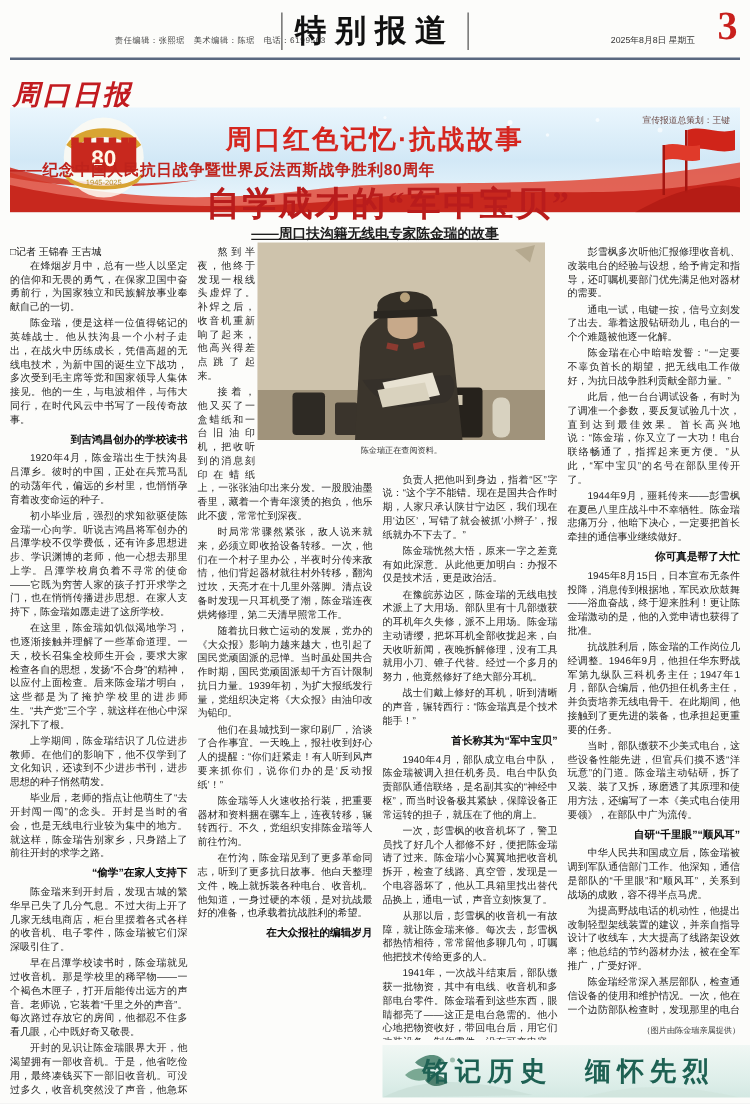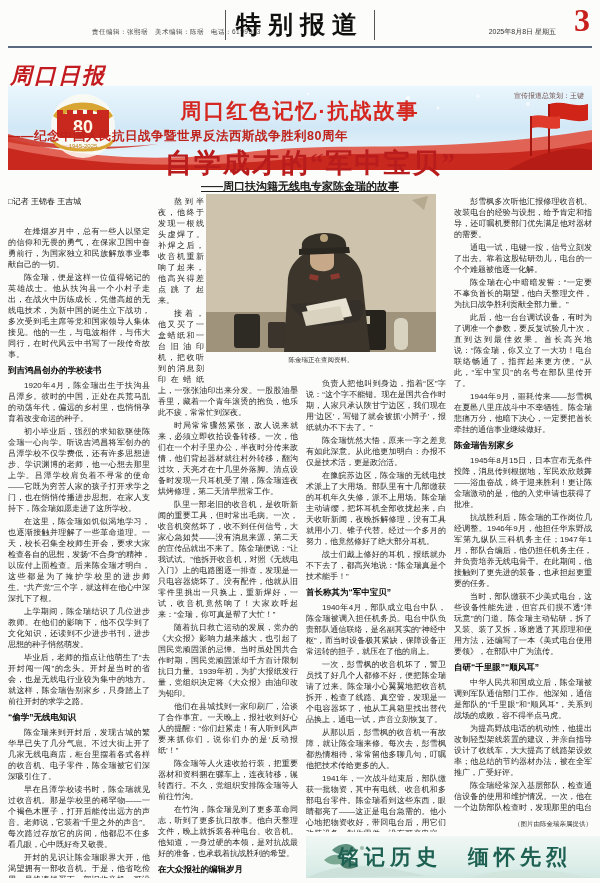--- a/index.html
+++ b/index.html
@@ -29,22 +29,22 @@
   .banner-credit{position:absolute;right:8px;top:5px;font-size:7px;color:#6b4a46;}
   
   .headline{position:absolute;left:11px;top:145px;width:100%;text-align:center;font-size:27px;
             font-weight:bold;color:#b91c1c;font-family:"Liberation Serif",serif;letter-spacing:2px;}
   .subheadline{position:absolute;left:0;top:179px;width:100%;text-align:center;font-size:11px;
                font-weight:bold;color:#1d1d1d;text-decoration:underline;}
   
   .col{position:absolute;top:196px;font-size:8px;line-height:11px;color:#262626;
        text-align:justify;overflow:hidden;}
   .col p{margin:0 0 2px 0;text-indent:2em;}
-  .col .b-byline{text-indent:0;margin-bottom:19px;color:#111;}
-  .col h3{margin:5px 0 4px 0;font-size:8.5px;text-align:left;color:#0d0d0d;text-indent:0;}
+  .col .b-byline{text-indent:0;margin-bottom:0;color:#111;}
+  .col h3{margin:5px 0 4px 0;font-size:8.5px;text-align:right;color:#0d0d0d;text-indent:0;}
   .spacer{height:182px;}
   .float-spacer{float:right;width:94px;height:180px;}
   #col1{left:8px;width:142px;height:682px;}
   #col2{left:158px;width:140px;height:682px;}
   #col3{left:306px;width:140px;height:636px;}
   #col4{left:454px;width:138px;height:618px;}
   
   .photo{position:absolute;left:206px;top:194px;width:230px;height:158px;overflow:hidden;
          background:linear-gradient(160deg,#d9cfbc 0%,#c9bca6 45%,#b3a68e 100%);
          box-shadow:0 0 0 1px #b9b0a0 inset;}
@@ -154,59 +154,58 @@
   <div class="col" id="col1">
       <p class="b-byline">□记者 王锦春 王吉城</p>
       <p class="b-p">在烽烟岁月中，总有一些人以坚定的信仰和无畏的勇气，在保家卫国中奋勇前行，为国家独立和民族解放事业奉献自己的一切。</p>
       <p class="b-p">陈金瑞，便是这样一位值得铭记的英雄战士。他从扶沟县一个小村子走出，在战火中历练成长，凭借高超的无线电技术，为新中国的诞生立下战功，多次受到毛主席等党和国家领导人集体接见。他的一生，与电波相伴，与伟大同行，在时代风云中书写了一段传奇故事。</p>
       <h3 class="b-sub">到吉鸿昌创办的学校读书</h3>
       <p class="b-p">1920年4月，陈金瑞出生于扶沟县吕潭乡。彼时的中国，正处在兵荒马乱的动荡年代，偏远的乡村里，也悄悄孕育着改变命运的种子。</p>
       <p class="b-p">初小毕业后，强烈的求知欲驱使陈金瑞一心向学。听说吉鸿昌将军创办的吕潭学校不仅学费低，还有许多思想进步、学识渊博的老师，他一心想去那里上学。吕潭学校肩负着不寻常的使命——它既为穷苦人家的孩子打开求学之门，也在悄悄传播进步思想。在家人支持下，陈金瑞如愿走进了这所学校。</p>
       <p class="b-p">在这里，陈金瑞如饥似渴地学习，也逐渐接触并理解了一些革命道理。一天，校长召集全校师生开会，要求大家检查各自的思想，发扬“不合身”的精神，以应付上面检查。后来陈金瑞才明白，这些都是为了掩护学校里的进步师生。“共产党”三个字，就这样在他心中深深扎下了根。</p>
       <p class="b-p">上学期间，陈金瑞结识了几位进步教师。在他们的影响下，他不仅学到了文化知识，还读到不少进步书刊，进步思想的种子悄然萌发。</p>
       <p class="b-p">毕业后，老师的指点让他萌生了“去开封闯一闯”的念头。开封是当时的省会，也是无线电行业较为集中的地方。就这样，陈金瑞告别家乡，只身踏上了前往开封的求学之路。</p>
-      <h3 class="b-sub">“偷学”无线电知识</h3>
+      <h3 class="b-sub">“偷学”在家人支持下</h3>
       <p class="b-p">陈金瑞来到开封后，发现古城的繁华早已失了几分气息。不过大街上开了几家无线电商店，柜台里摆着各式各样的收音机、电子零件，陈金瑞被它们深深吸引住了。</p>
       <p class="b-p">早在吕潭学校读书时，陈金瑞就见过收音机。那是学校里的稀罕物——一个褐色木匣子，打开后能传出远方的声音。老师说，它装着“千里之外的声音”。每次路过存放它的房间，他都忍不住多看几眼，心中既好奇又敬畏。</p>
       <p class="b-p">开封的见识让陈金瑞眼界大开，他渴望拥有一部收音机。于是，他省吃俭用，最终凑钱买下一部旧收音机。可没过多久，收音机突然没了声音，他急坏了，却舍不得花钱去修。无奈之下，陈金瑞咬牙买了一本《无线电入门》，决心自己钻研。</p>
     </div>
 
   <div class="col" id="col2">
     <div class="float-spacer"></div>
   <p class="b-p">熬到半夜，他终于发现一根线头虚焊了。补焊之后，收音机重新响了起来，他高兴得差点跳了起来。</p>
       <p class="b-p">接着，他又买了一盒蜡纸和一台旧油印机，把收听到的消息刻印在蜡纸上，一张张油印出来分发。一股股油墨香里，藏着一个青年滚烫的抱负，他乐此不疲，常常忙到深夜。</p>
       <p class="b-p">时局常常骤然紧张，敌人说来就来，必须立即收拾设备转移。一次，他们在一个村子里办公，半夜时分传来敌情，他们背起器材就往村外转移，翻沟过坎，天亮才在十几里外落脚。清点设备时发现一只耳机受了潮，陈金瑞连夜烘烤修理，第二天清早照常工作。</p>
-      <p class="b-p">队里一部老旧的收音机，是收听新闻的重要工具，但时常出毛病。一次，收音机突然坏了，收不到任何信号，大家心急如焚——没有消息来源，第二天的宣传品就出不来了。陈金瑞便说：“让我试试。”他拆开收音机，对照《无线电入门》上的电路图逐一排查，发现是一只电容器烧坏了。没有配件，他就从旧零件里挑出一只换上，重新焊好，一试，收音机竟然响了！大家欢呼起来：“金瑞，你可真是帮了大忙！”</p>
       <p class="b-p">随着抗日救亡运动的发展，党办的《大众报》影响力越来越大，也引起了国民党顽固派的忌惮。当时虽处国共合作时期，国民党顽固派却千方百计限制抗日力量。1939年初，为扩大报纸发行量，党组织决定将《大众报》由油印改为铅印。</p>
       <p class="b-p">他们在县城找到一家印刷厂，洽谈了合作事宜。一天晚上，报社收到好心人的提醒：“你们赶紧走！有人听到风声要来抓你们，说你们办的是‘反动报纸’！”</p>
       <p class="b-p">陈金瑞等人火速收拾行装，把重要器材和资料捆在骡车上，连夜转移，辗转西行。不久，党组织安排陈金瑞等人前往竹沟。</p>
       <p class="b-p">在竹沟，陈金瑞见到了更多革命同志，听到了更多抗日故事。他白天整理文件，晚上就拆装各种电台、收音机。他知道，一身过硬的本领，是对抗战最好的准备，也承载着抗战胜利的希望。</p>
       <h3 class="b-sub">在大众报社的编辑岁月</h3>
     </div>
 
   <div class="col" id="col3">
     <div class="spacer"></div>
   <p class="b-p">负责人把他叫到身边，指着“区”字说：“这个字不能错。现在是国共合作时期，人家只承认陕甘宁边区，我们现在用‘边区’，写错了就会被抓‘小辫子’，报纸就办不下去了。”</p>
       <p class="b-p">陈金瑞恍然大悟，原来一字之差竟有如此深意。从此他更加明白：办报不仅是技术活，更是政治活。</p>
       <p class="b-p">在豫皖苏边区，陈金瑞的无线电技术派上了大用场。部队里有十几部缴获的耳机年久失修，派不上用场。陈金瑞主动请缨，把坏耳机全部收拢起来，白天收听新闻，夜晚拆解修理，没有工具就用小刀、锥子代替。经过一个多月的努力，他竟然修好了绝大部分耳机。</p>
-      <p class="b-p">战士们戴上修好的耳机，报纸就办不下去了，都高兴地说：“陈金瑞真是个技术能手！”</p>
+      <p class="b-p">战士们戴上修好的耳机，听到清晰的声音，辗转西行：“陈金瑞真是个技术能手！”</p>
       <h3 class="b-sub">首长称其为“军中宝贝”</h3>
       <p class="b-p">1940年4月，部队成立电台中队，陈金瑞被调入担任机务员。电台中队负责部队通信联络，是名副其实的“神经中枢”，而当时设备极其紧缺，保障设备正常运转的担子，就压在了他的肩上。</p>
       <p class="b-p">一次，彭雪枫的收音机坏了，警卫员找了好几个人都修不好，便把陈金瑞请了过来。陈金瑞小心翼翼地把收音机拆开，检查了线路、真空管，发现是一个电容器坏了，他从工具箱里找出替代品换上，通电一试，声音立刻恢复了。</p>
       <p class="b-p">从那以后，彭雪枫的收音机一有故障，就让陈金瑞来修。每次去，彭雪枫都热情相待，常常留他多聊几句，叮嘱他把技术传给更多的人。</p>
       <p class="b-p">1941年，一次战斗结束后，部队缴获一批物资，其中有电线、收音机和多部电台零件。陈金瑞看到这些东西，眼睛都亮了——这正是电台急需的。他小心地把物资收好，带回电台后，用它们改装设备、制作零件，没有可变电容，他就用铁皮自制。经过他的巧手改造，电台设备的性能得到了显著提升。</p>
     </div>
 
   <div class="col" id="col4">
       <p class="b-p">彭雪枫多次听他汇报修理收音机、改装电台的经验与设想，给予肯定和指导，还叮嘱机要部门优先满足他对器材的需要。</p>
       <p class="b-p">通电一试，电键一按，信号立刻发了出去。靠着这股钻研劲儿，电台的一个个难题被他逐一化解。</p>
-      <p class="b-p">陈金瑞在心中暗暗发誓：“一定要不辜负首长的期望，他白天整理文件，为抗日战争胜利贡献全部力量。”</p>
+      <p class="b-p">陈金瑞在心中暗暗发誓：“一定要不辜负首长的期望，把无线电工作做好，为抗日战争胜利贡献全部力量。”</p>
       <p class="b-p">此后，他一台台调试设备，有时为了调准一个参数，要反复试验几十次，直到达到最佳效果。首长高兴地说：“陈金瑞，你又立了一大功！电台联络畅通了，指挥起来更方便。”从此，“军中宝贝”的名号在部队里传开了。</p>
       <p class="b-p">1944年9月，噩耗传来——彭雪枫在夏邑八里庄战斗中不幸牺牲。陈金瑞悲痛万分，他暗下决心，一定要把首长牵挂的通信事业继续做好。</p>
-      <h3 class="b-sub">陈金瑞告别家乡</h3>
+      <h3 class="b-sub">你可真是帮了大忙</h3>
       <p class="b-p">1945年8月15日，日本宣布无条件投降，消息传到根据地，军民欢欣鼓舞——浴血奋战，终于迎来胜利！更让陈金瑞激动的是，他的入党申请也获得了批准。</p>
       <p class="b-p">抗战胜利后，陈金瑞的工作岗位几经调整。1946年9月，他担任华东野战军第九纵队三科机务主任；1947年1月，部队合编后，他仍担任机务主任，并负责培养无线电骨干。在此期间，他接触到了更先进的装备，也承担起更重要的任务。</p>
       <p class="b-p">当时，部队缴获不少美式电台，这些设备性能先进，但官兵们摸不透“洋玩意”的门道。陈金瑞主动钻研，拆了又装、装了又拆，琢磨透了其原理和使用方法，还编写了一本《美式电台使用要领》，在部队中广为流传。</p>
       <h3 class="b-sub">自研“千里眼”“顺风耳”</h3>
       <p class="b-p">中华人民共和国成立后，陈金瑞被调到军队通信部门工作。他深知，通信是部队的“千里眼”和“顺风耳”，关系到战场的成败，容不得半点马虎。</p>
       <p class="b-p">为提高野战电话的机动性，他提出改制轻型架线装置的建议，并亲自指导设计了收线车，大大提高了线路架设效率；他总结的节约器材办法，被在全军推广，广受好评。</p>
       <p class="b-p">陈金瑞经常深入基层部队，检查通信设备的使用和维护情况。一次，他在一个边防部队检查时，发现那里的电台因环境恶劣经常出故障，便带领技术人员研究改进方案，给电台加装防尘防潮装置，解决了这一难题。</p>
     </div>
 
   <div class="photo-credit">（图片由陈金瑞亲属提供）</div>

